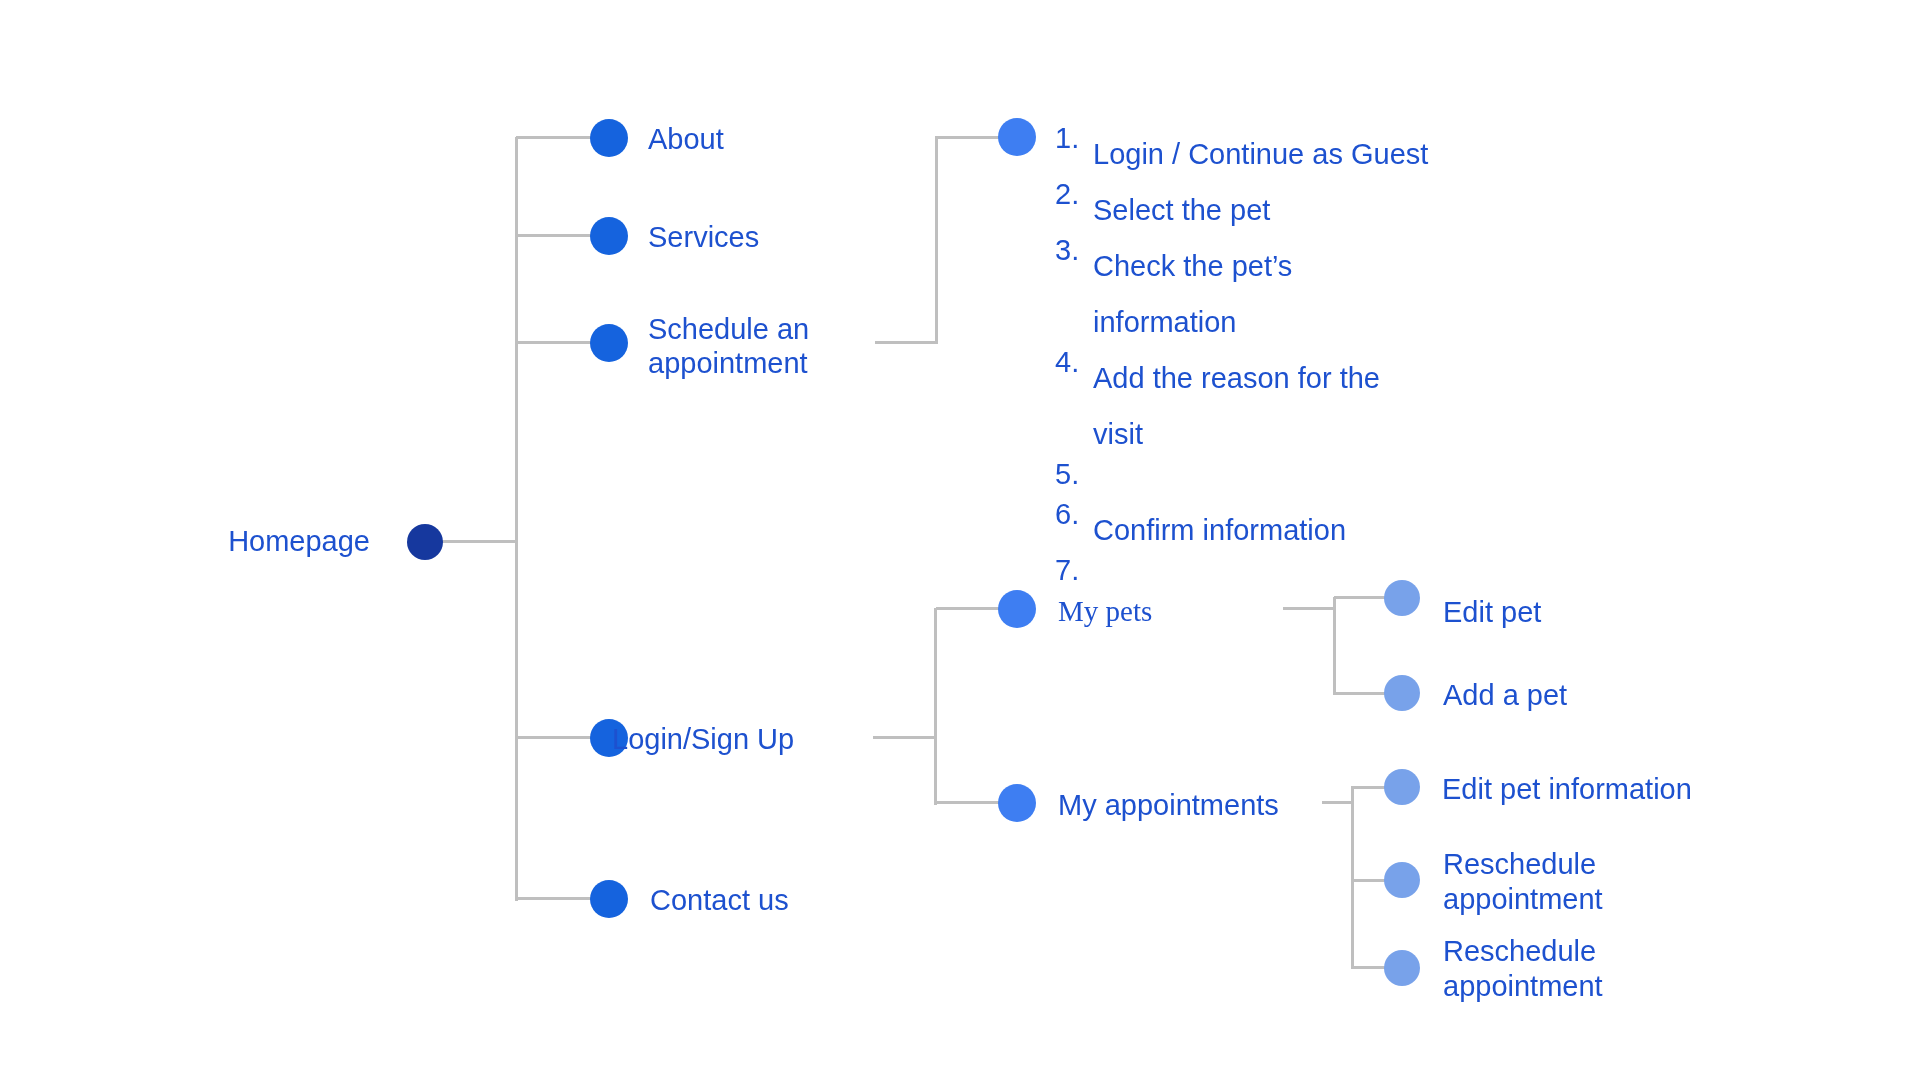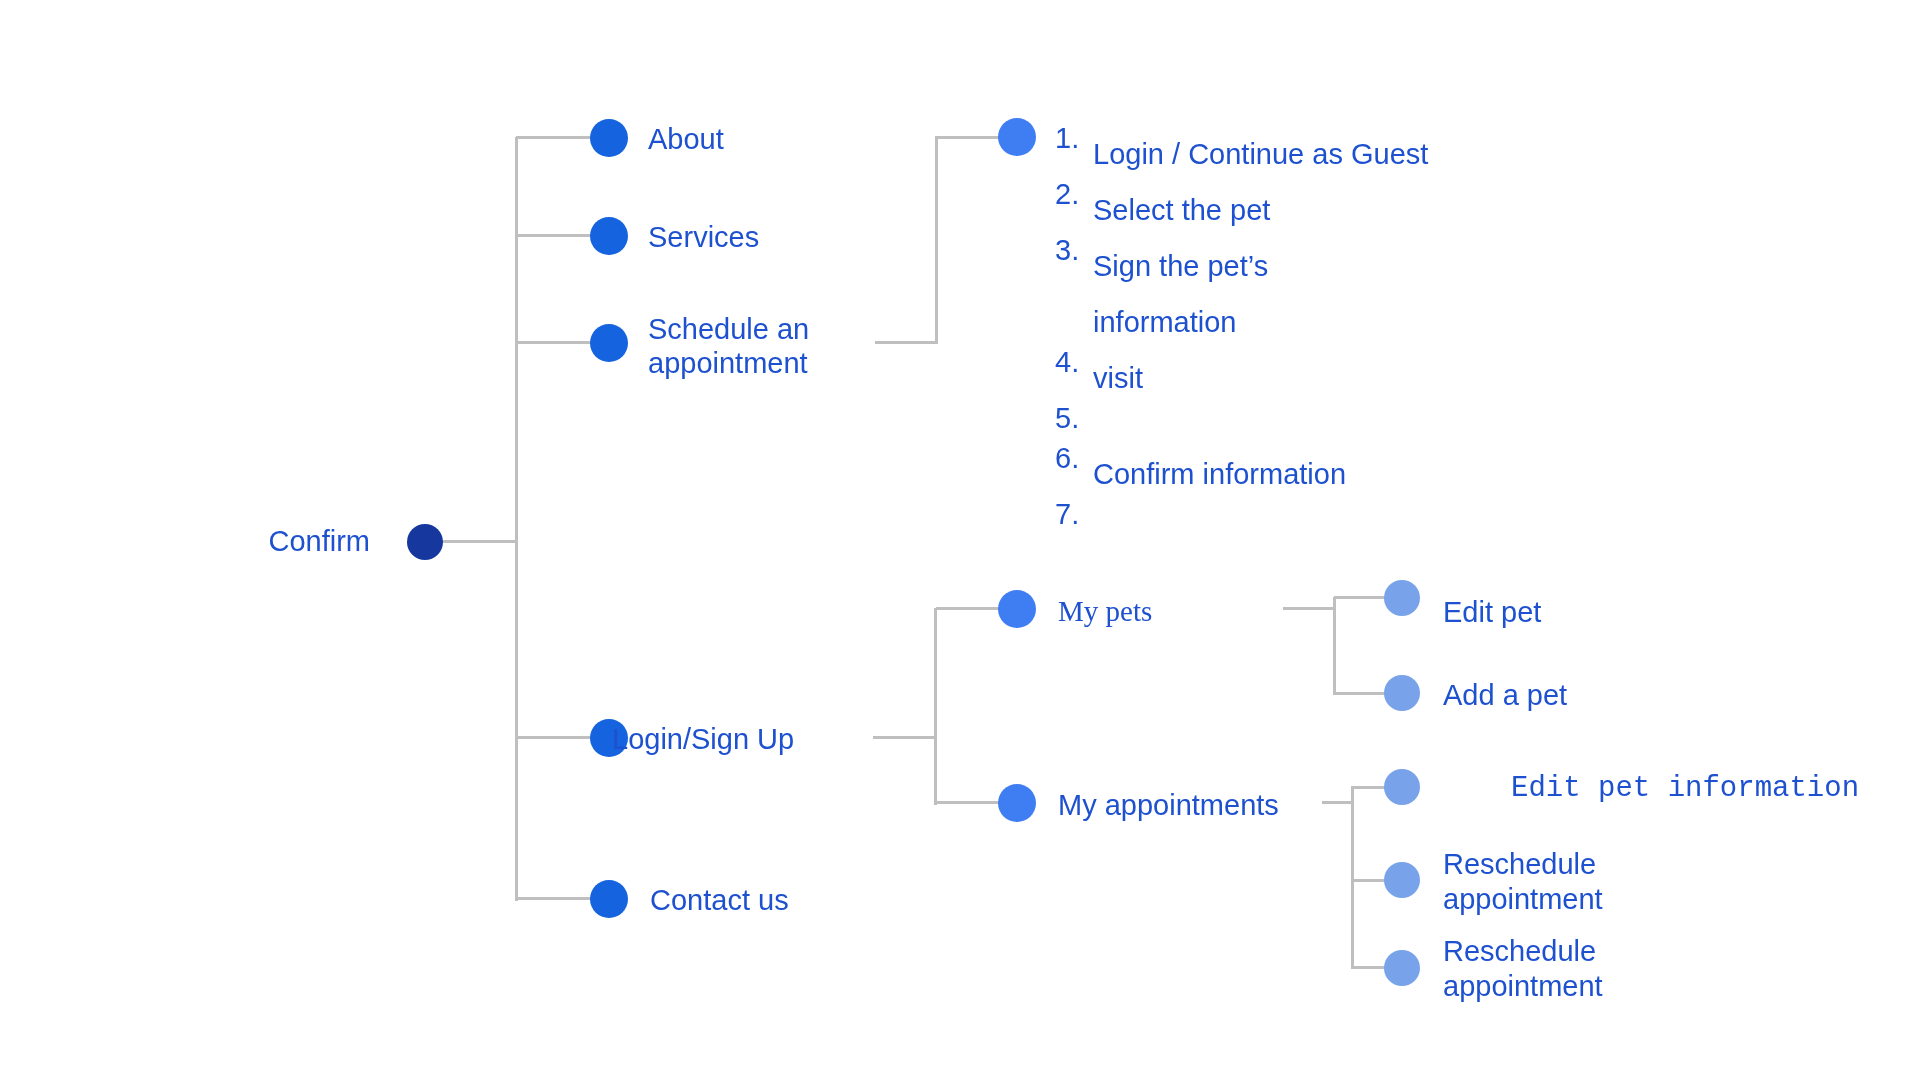--- a/index.html
+++ b/index.html
@@ -79,21 +79,21 @@
   <div class="circle n1" style="left:590px;top:880px;"></div>
   <div class="circle n2" style="left:998px;top:118px;"></div>
   <div class="circle n2" style="left:998px;top:590px;"></div>
   <div class="circle n2" style="left:998px;top:784px;"></div>
   <div class="circle n3" style="left:1384px;top:580px;"></div>
   <div class="circle n3" style="left:1384px;top:675px;"></div>
   <div class="circle n3" style="left:1384px;top:769px;"></div>
   <div class="circle n3" style="left:1384px;top:862px;"></div>
   <div class="circle n3" style="left:1384px;top:950px;"></div>
 
-  <div class="lbl" style="left:170px;top:541px;width:200px;text-align:right;">Confirm</div>
+  <div class="lbl" style="left:170px;top:541px;width:200px;text-align:right;">Homepage</div>
 
   <div class="lbl" style="left:648px;top:139px;">About</div>
 
   <div class="lbl" style="left:648px;top:237px;">Services</div>
 
   <div class="lbl twoline" style="left:648px;top:346px;">
     <span class="line">Schedule an</span>
     <span class="line">appointment</span>
   </div>
 
@@ -110,27 +110,28 @@
     </div>
     <div class="step">
       <span class="num">2.</span>
       <span class="stext">
           <span class="sline">Select the pet</span>
         </span>
     </div>
     <div class="step">
       <span class="num">3.</span>
       <span class="stext">
-        <span class="sline">Sign the pet’s</span>
+        <span class="sline">Check the pet’s</span>
         <span class="sline">information</span>
       </span>
     </div>
     <div class="step">
       <span class="num">4.</span>
       <span class="stext">
+        <span class="sline">Add the reason for the</span>
         <span class="sline">visit</span>
       </span>
     </div>
     <div class="step">
       <span class="num">5.</span>
     </div>
     <div class="step">
       <span class="num">6.</span>
       <span class="stext">
           <span class="sline">Confirm information</span>
@@ -142,21 +143,21 @@
   </div>
 
   <div class="lbl" style="left:1058px;top:611px;font-family:Liberation Serif, serif;">My pets</div>
 
   <div class="lbl" style="left:1058px;top:805px;">My appointments</div>
 
   <div class="lbl" style="left:1443px;top:600px;margin-top:12px;">Edit pet</div>
 
   <div class="lbl" style="left:1443px;top:695px;">Add a pet</div>
 
-  <div class="lbl" style="left:1511px;top:789px;font-family:Liberation Mono, monospace;">Edit pet information</div>
+  <div class="lbl" style="left:1442px;top:789px;">Edit pet information</div>
 
   <div class="lbl r3" style="left:1443px;top:882px;">
     <span class="line">Reschedule</span>
     <span class="line">appointment</span>
   </div>
 
   <div class="lbl r3" style="left:1443px;top:969px;">
     <span class="line">Reschedule</span>
     <span class="line">appointment</span>
   </div>

